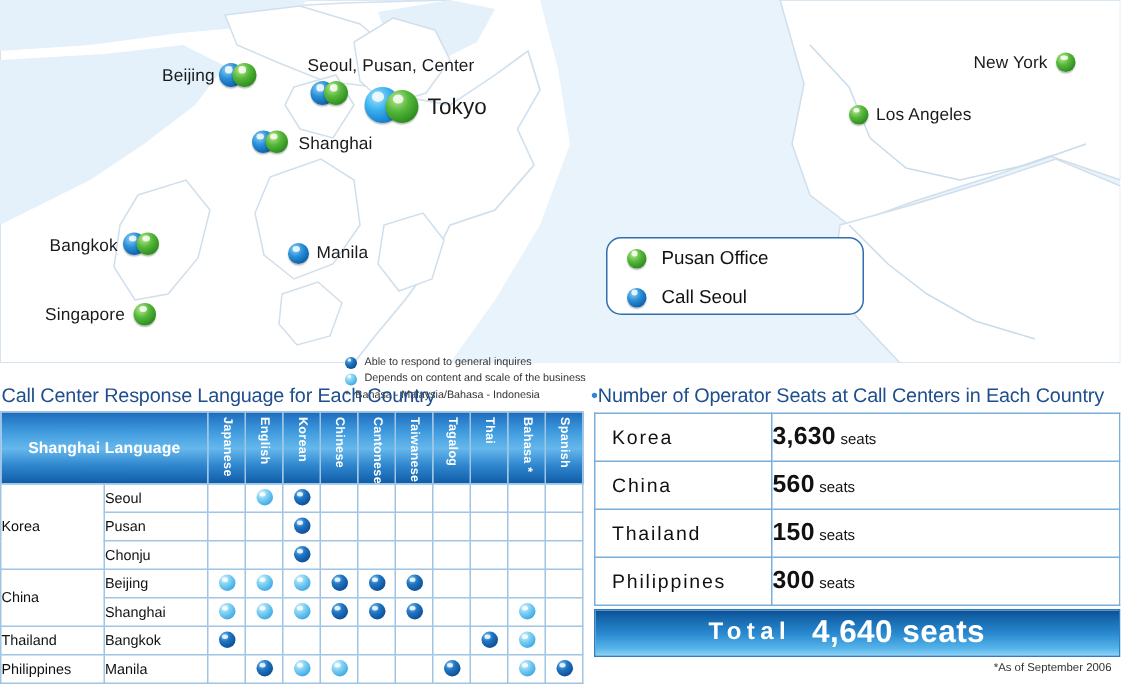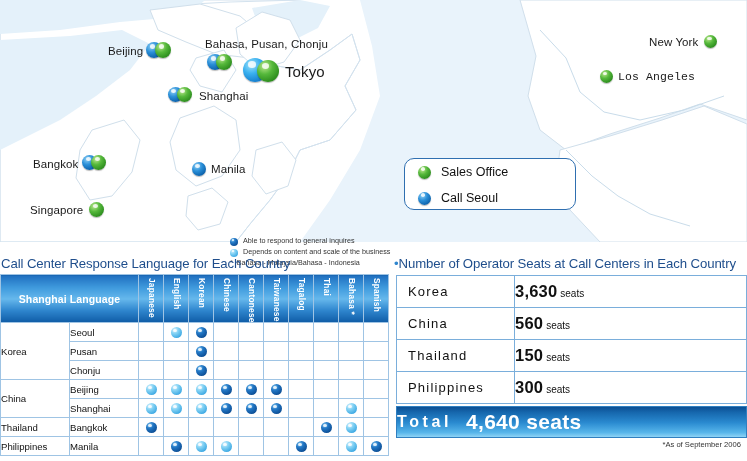--- a/index.html
+++ b/index.html
@@ -69,21 +69,21 @@
   #right-title .bullet { color:#2f86ce; }
   #right-table { position:absolute; left:396px; top:275px; width:351px; border-collapse:collapse;
      table-layout:fixed; }
   #right-table td { border:1px solid #7aaedb; height:32px; background:#fff; }
   td.rc-name { width:118px; font-size:13px; color:#111; padding-left:11px; letter-spacing:1.2px; }
   td.rc-val { text-align:left; padding-right:11px; }
   td.rc-val .num { font-size:16.5px; color:#111; font-weight:bold; letter-spacing:.2px; }
   td.rc-val .unit { font-size:10px; color:#111; margin-left:3px; }
   #total-bar { position:absolute; left:396px; top:406px; width:351px; height:32px;
      background:linear-gradient(to bottom,#0c4f93 0%,#1667ad 18%,#2a8ad0 52%,#57b5ea 85%,#8ed3f5 100%);
-     display:flex; align-items:center; justify-content:flex-start; padding-right:14px;
+     display:flex; align-items:center; justify-content:center; padding-right:14px;
      border:1px solid #2f7fc0; }
   #total-bar .tlabel { color:#fff; font-size:16px; letter-spacing:3.6px; font-weight:bold; }
   #total-bar .tval { color:#fff; font-size:21px; font-weight:bold; margin-left:14px; letter-spacing:.3px; }
   #footnote { position:absolute; left:0; top:440px; width:741px; text-align:right;
      font-size:7.6px; color:#333; }
 </style>
 </head>
 <body>
 
 <div id="map-region">
@@ -134,21 +134,21 @@
 
   <div class="marker" style="left:108px; top:42px;">
     <span class="city-label">Beijing</span>
     <span class="pin-pair" style="width:28px;height:18px;margin-left:3px;">
       <span class="sphere blue" style="width:16px;height:16px;left:0;"></span>
       <span class="sphere green" style="width:16px;height:16px;left:9px;"></span>
     </span>
   </div>
 
   <div class="marker" style="left:205px; top:38px; flex-direction:column; align-items:flex-start;">
-    <span class="city-label">Bahasa, Pusan, Chonju</span>
+    <span class="city-label">Seoul, Pusan, Center</span>
     <span class="pin-pair" style="width:28px;height:18px;margin-left:2px;margin-top:4px;">
       <span class="sphere blue" style="width:16px;height:16px;left:0;"></span>
       <span class="sphere green" style="width:16px;height:16px;left:9px;"></span>
     </span>
   </div>
 
   <div class="marker" style="left:243px; top:58px;text-align:center;">
     <span class="pin-pair" style="width:38px;height:26px;">
       <span class="sphere cyan" style="width:24px;height:24px;left:0;"></span>
       <span class="sphere green" style="width:22px;height:22px;left:14px;top:2px;"></span>
@@ -175,34 +175,34 @@
   <div class="marker" style="left:192px; top:162px;">
     <span class="sphere blue" style="width:14px;height:14px;"></span>
     <span class="city-label" style="margin-left:5px;">Manila</span>
   </div>
 
   <div class="marker" style="left:30px; top:202px;">
     <span class="city-label">Singapore</span>
     <span class="sphere green" style="width:15px;height:15px;margin-left:6px;"></span>
   </div>
 
-  <div class="marker" style="left:600px; top:70px;font-family:Liberation Mono, monospace;">
+  <div class="marker" style="left:566px; top:70px;">
     <span class="sphere green" style="width:13px;height:13px;"></span>
     <span class="city-label" style="margin-left:5px;">Los Angeles</span>
   </div>
 
   <div class="marker" style="left:649px; top:35px;">
     <span class="city-label">New York</span>
     <span class="sphere green" style="width:13px;height:13px;margin-left:6px;"></span>
   </div>
 
   <div id="map-legend">
     <div class="leg-row">
       <span class="sphere green"></span>
-      <span class="txt">Sales Office</span>
+      <span class="txt">Pusan Office</span>
     </div>
     <div class="leg-row">
       <span class="sphere blue"></span>
       <span class="txt">Call Seoul</span>
     </div>
   </div>
 </div>
 
 <div id="note-legend">
   <div class="note-row">

